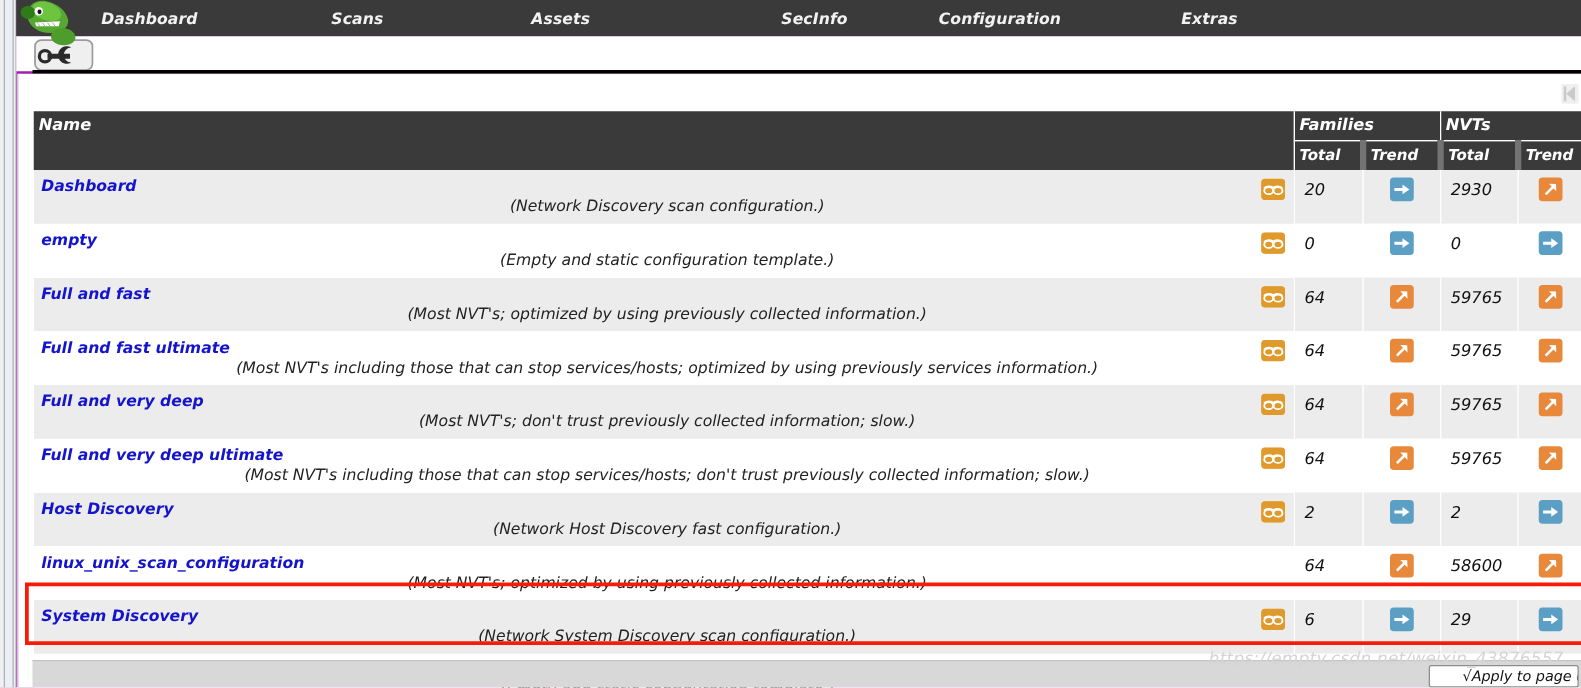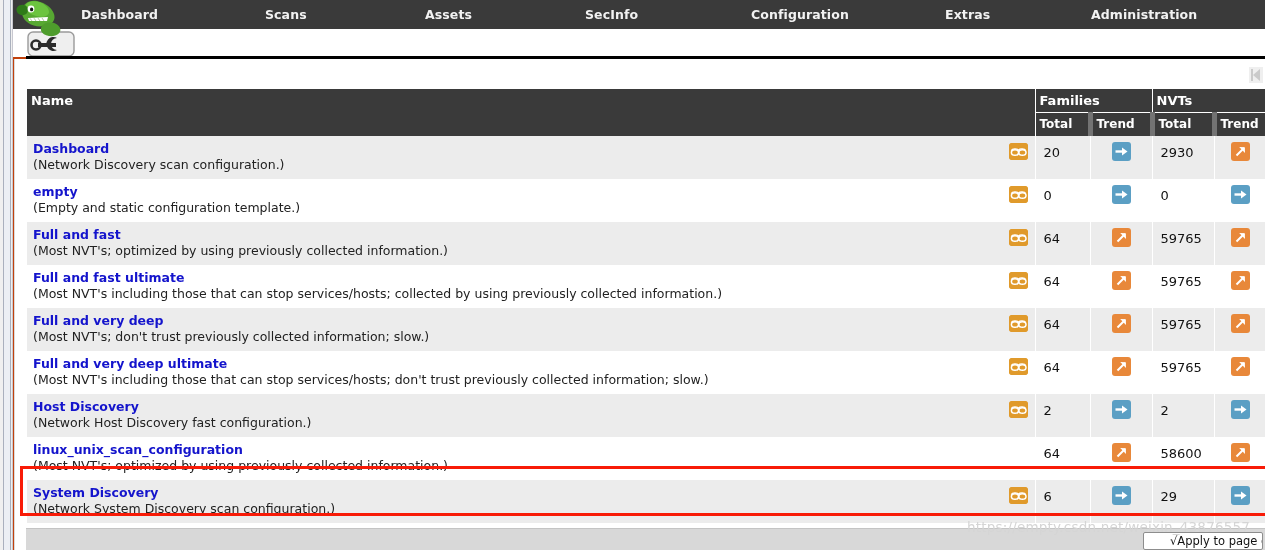--- a/index.html
+++ b/index.html
@@ -2,21 +2,21 @@
 <html><head>
 <meta charset="utf-8">
 <style>
   * { box-sizing: border-box; margin: 0; padding: 0; }
   html, body {
     width: 1265px; height: 550px;
     overflow: hidden;
     background: #ffffff;
     font-family: "DejaVu Sans", "Liberation Sans", sans-serif;
   }
-  #root { position: relative; width: 1265px; height: 550px; background:#c2410c; }
+  #root { position: relative; width: 1265px; height: 550px; background:#a21caf;font-style:italic; }
 
   
   .win-scroll {
     position:absolute; left:0; top:0; width:13px; height:550px;
     background:#f0f0f0; border-right:1px solid #c8c8d0;
   }
   .win-scroll .track {
     position:absolute; left:3px; top:0; width:8px; height:550px;
     background:#eceff4; border-left:1px solid #aab0bd; border-right:1px solid #aab0bd;
   }
@@ -84,21 +84,21 @@
   tbody tr.even td { background:#ececec; }
   tbody td { vertical-align:top; border-right:1px solid #ffffff; }
   tbody td.c-name  { padding:5px 0 7px 6px; position:relative; }
   tbody td.c-num   { padding:9px 0 0 8px; font-size:13px; color:#111; }
   tbody td.c-trend { text-align:center; padding:6px 0 0 0; }
 
   .cfg-name {
     display:inline-block; color:#1414cc; font-weight:bold; font-size:12.5px;
     text-decoration:none; cursor:pointer; line-height:15px;
   }
-  .cfg-desc { display:block; color:#222; font-size:12.5px; line-height:15px; margin-top:1px; }
+  .cfg-desc { display:block; color:#222; font-size:12.5px; line-height:15px; margin-top:1px;text-align:center; }
 
   .ro-icon {
     position:absolute; right:7px; top:7px; width:19px; height:17px;
     border-radius:3px; background:#e09a2b; overflow:hidden;
   }
 
   .trend-ico { display:inline-block; width:19px; height:19px; border-radius:3px; vertical-align:middle; }
   .trend-same { background:#5b9fc4; }
   .trend-up   { background:#e8883a; }
 
@@ -134,24 +134,23 @@
 
   <div class="win-scroll">
     <div class="track"></div>
   </div>
 
   <div class="topnav">
     <div class="nav-items" id="nav-items">
         <div class="nav-item" style="left: 68px;">Dashboard</div>
         <div class="nav-item" style="left: 252px;">Scans</div>
         <div class="nav-item" style="left: 412px;">Assets</div>
-        <div class="nav-item" style="left: 572px;">SecInfo</div>
+        <div class="nav-item" style="left: 612px;">SecInfo</div>
         <div class="nav-item" style="left: 738px;">Configuration</div>
         <div class="nav-item" style="left: 932px;">Extras</div>
-        <div class="nav-item" style="left: 1078px;">Administration</div>
       </div>
   </div>
 
   <svg class="logo" viewBox="0 0 62 46">
     <path d="M8 16 C6 8, 14 1, 23 3 C32 5, 38 10, 40 16 C42 22, 38 27, 31 28 C20 30, 10 25, 8 16 Z" fill="#57a832"></path>
     <path d="M12 10 C10 5, 18 2, 25 4 C31 6, 35 10, 35 14 C35 18, 29 20, 22 18 C16 16, 13 14, 12 10 Z" fill="#6cc43f"></path>
     <path d="M3 14 C1 10, 5 6, 10 7 C14 8, 15 12, 13 15 C11 18, 5 18, 3 14 Z" fill="#2f7a19"></path>
     <ellipse cx="17" cy="11" rx="3.4" ry="3.4" fill="#ffffff"></ellipse>
     <ellipse cx="17.6" cy="11.4" rx="1.6" ry="1.9" fill="#111"></ellipse>
     <path d="M14 20 L34 19 L33 23 L15 23 Z" fill="#ffffff"></path>
@@ -250,21 +249,21 @@
                   <path d="M5.5 13.5 L13 6" stroke="#fff" stroke-width="2" fill="none"></path>
                   <path d="M13.8 5.2 L14 11 L8.2 5 Z" fill="#fff"></path>
                 </svg></span></td>
             <td class="c-num">59765</td>
             <td class="c-trend"><span class="trend-ico trend-up"><svg viewBox="0 0 19 19" style="width:19px;height:19px">
                   <path d="M5.5 13.5 L13 6" stroke="#fff" stroke-width="2" fill="none"></path>
                   <path d="M13.8 5.2 L14 11 L8.2 5 Z" fill="#fff"></path>
                 </svg></span></td>
           </tr>
           <tr class="odd">
-            <td class="c-name"><a class="cfg-name">Full and fast ultimate</a><span class="cfg-desc">(Most NVT's including those that can stop services/hosts; collected by using previously collected information.)</span><span class="ro-icon"><svg viewBox="0 0 19 17" style="width:19px;height:17px">
+            <td class="c-name"><a class="cfg-name">Full and fast ultimate</a><span class="cfg-desc">(Most NVT's including those that can stop services/hosts; optimized by using previously services information.)</span><span class="ro-icon"><svg viewBox="0 0 19 17" style="width:19px;height:17px">
                   <rect x="0" y="0" width="19" height="17" rx="3" fill="#e09a2b"></rect>
                   <ellipse cx="6" cy="9.5" rx="3.6" ry="2.8" fill="none" stroke="#fff" stroke-width="1.5"></ellipse>
                   <ellipse cx="13.4" cy="9.5" rx="3.6" ry="2.8" fill="none" stroke="#fff" stroke-width="1.5"></ellipse>
                   <path d="M9.4 8.6 L10 8.6" stroke="#fff" stroke-width="1.4"></path>
                   <path d="M2.2 7.6 C3.4 5.6, 8 5.4, 9.5 7.2 C11 5.4, 15.6 5.6, 16.8 7.6" fill="none" stroke="#fff" stroke-width="1.3"></path>
                 </svg></span></td>
             <td class="c-num">64</td>
             <td class="c-trend"><span class="trend-ico trend-up"><svg viewBox="0 0 19 19" style="width:19px;height:19px">
                   <path d="M5.5 13.5 L13 6" stroke="#fff" stroke-width="2" fill="none"></path>
                   <path d="M13.8 5.2 L14 11 L8.2 5 Z" fill="#fff"></path>

